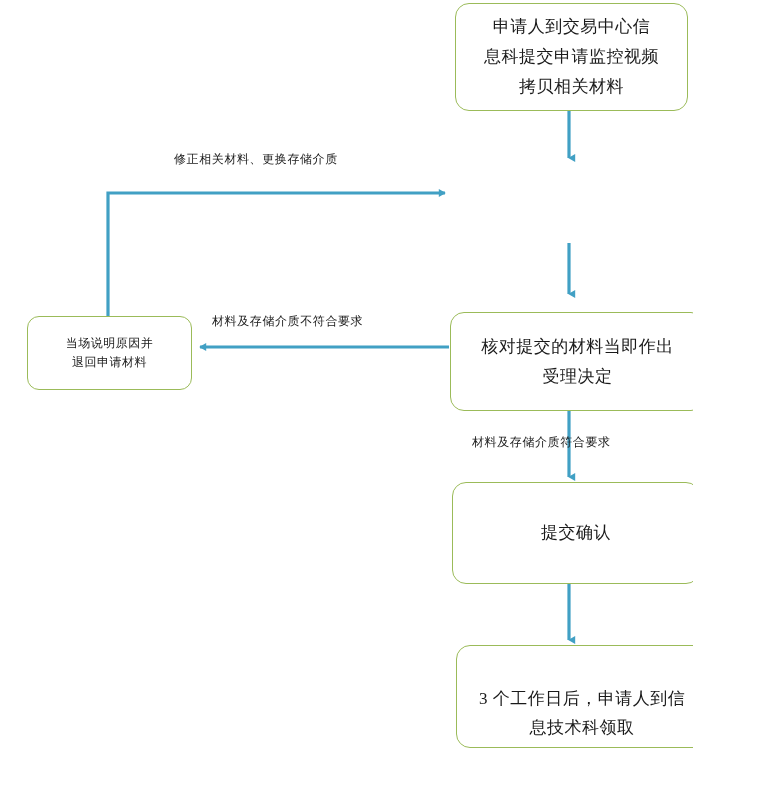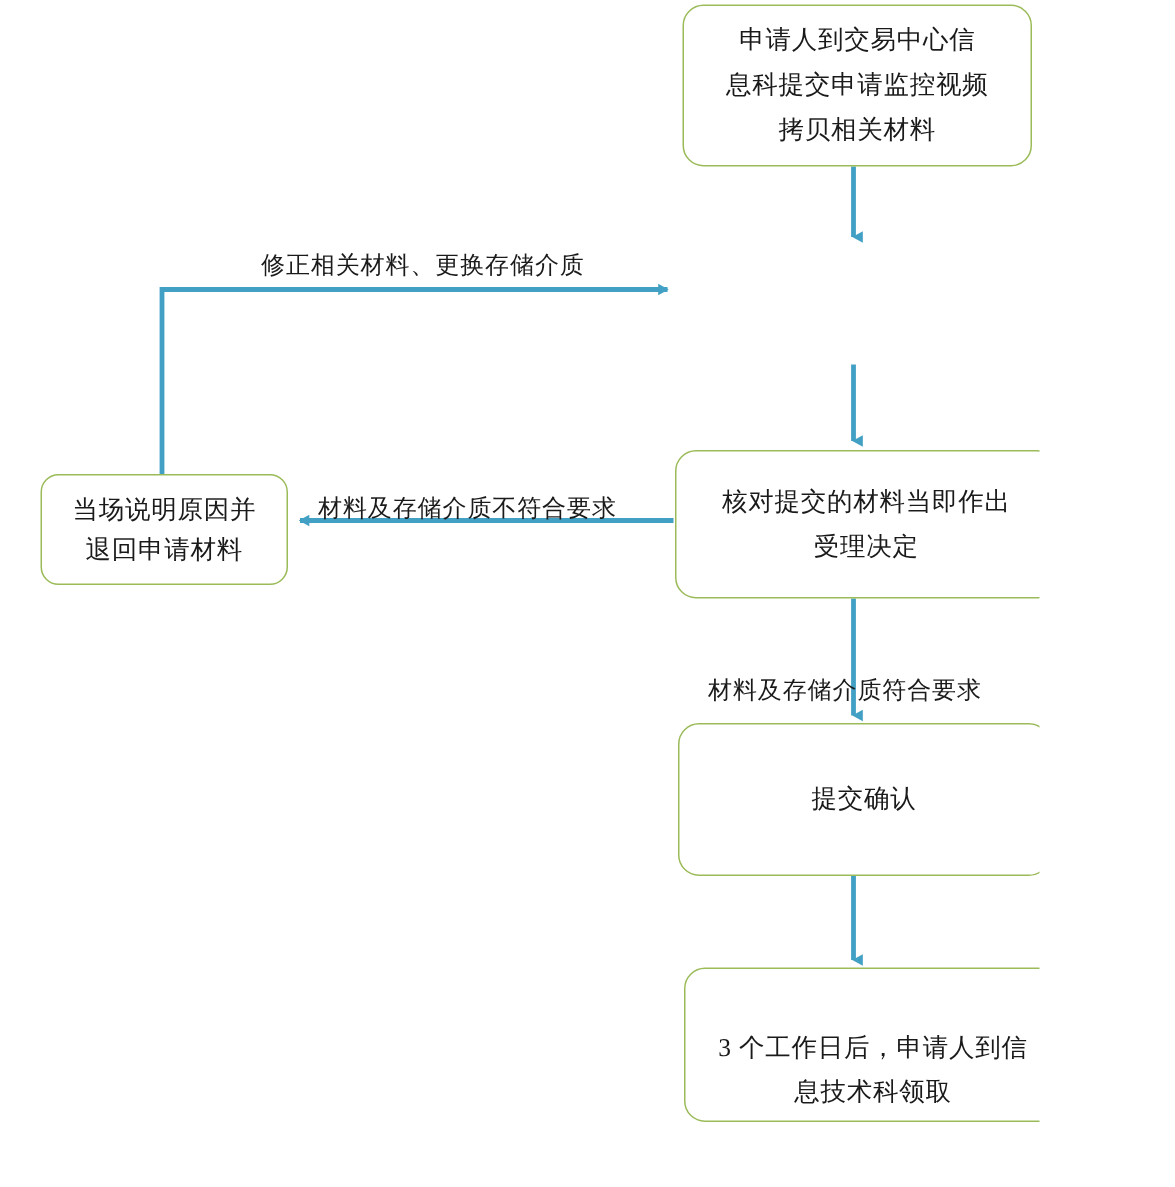--- a/index.html
+++ b/index.html
@@ -41,31 +41,30 @@
     letter-spacing: 0.5px;
     padding: 4px 10px;
   }
   .node .node-text {
     display: block;
     width: 100%;
     white-space: pre-line;
   }
   .node-left {
     border-radius: 12px;
-    font-size: 17px;
+    font-size: 12px;
     line-height: 1.6;
   }
   .edge-label {
     position: absolute;
     color: #1a1a1a;
-    font-size: 16px;
+    font-size: 12px;
     letter-spacing: 0.6px;
     white-space: nowrap;
     line-height: 1.2;
-    margin-top: 16px;
   }
 </style>
 </head>
 <body>
 
 <div id="canvas">
 
   <svg id="connectors" viewBox="0 0 783 791" xmlns="http://www.w3.org/2000/svg">
     <defs>
       <marker id="arrowdown" markerWidth="9" markerHeight="9" refX="4.5" refY="7.4" orient="auto" markerUnits="userSpaceOnUse">
@@ -92,21 +91,21 @@
     <line x1="569" y1="584" x2="569" y2="640" stroke="#41A0C4" stroke-width="3.2" marker-end="url(#arrowdown)"></line>
   </svg>
 
   <div class="node" style="left:455px; top:3px; width:233px; height:108px;">
     <span class="node-text">申请人到交易中心信
 息科提交申请监控视频
 拷贝相关材料</span>
   </div>
 
 
-  <div class="node" style="left:450px; top:300px; width:255px; height:99px;align-items:center;">
+  <div class="node" style="left:450px; top:312px; width:255px; height:99px;align-items:center;">
     <span class="node-text">核对提交的材料当即作出
 受理决定</span>
   </div>
 
   <div class="node node-left" style="left:27px; top:316px; width:165px; height:74px;">
     <span class="node-text">当场说明原因并
 退回申请材料</span>
   </div>
 
   <div class="node" style="left:452px; top:482px; width:248px; height:102px;">

